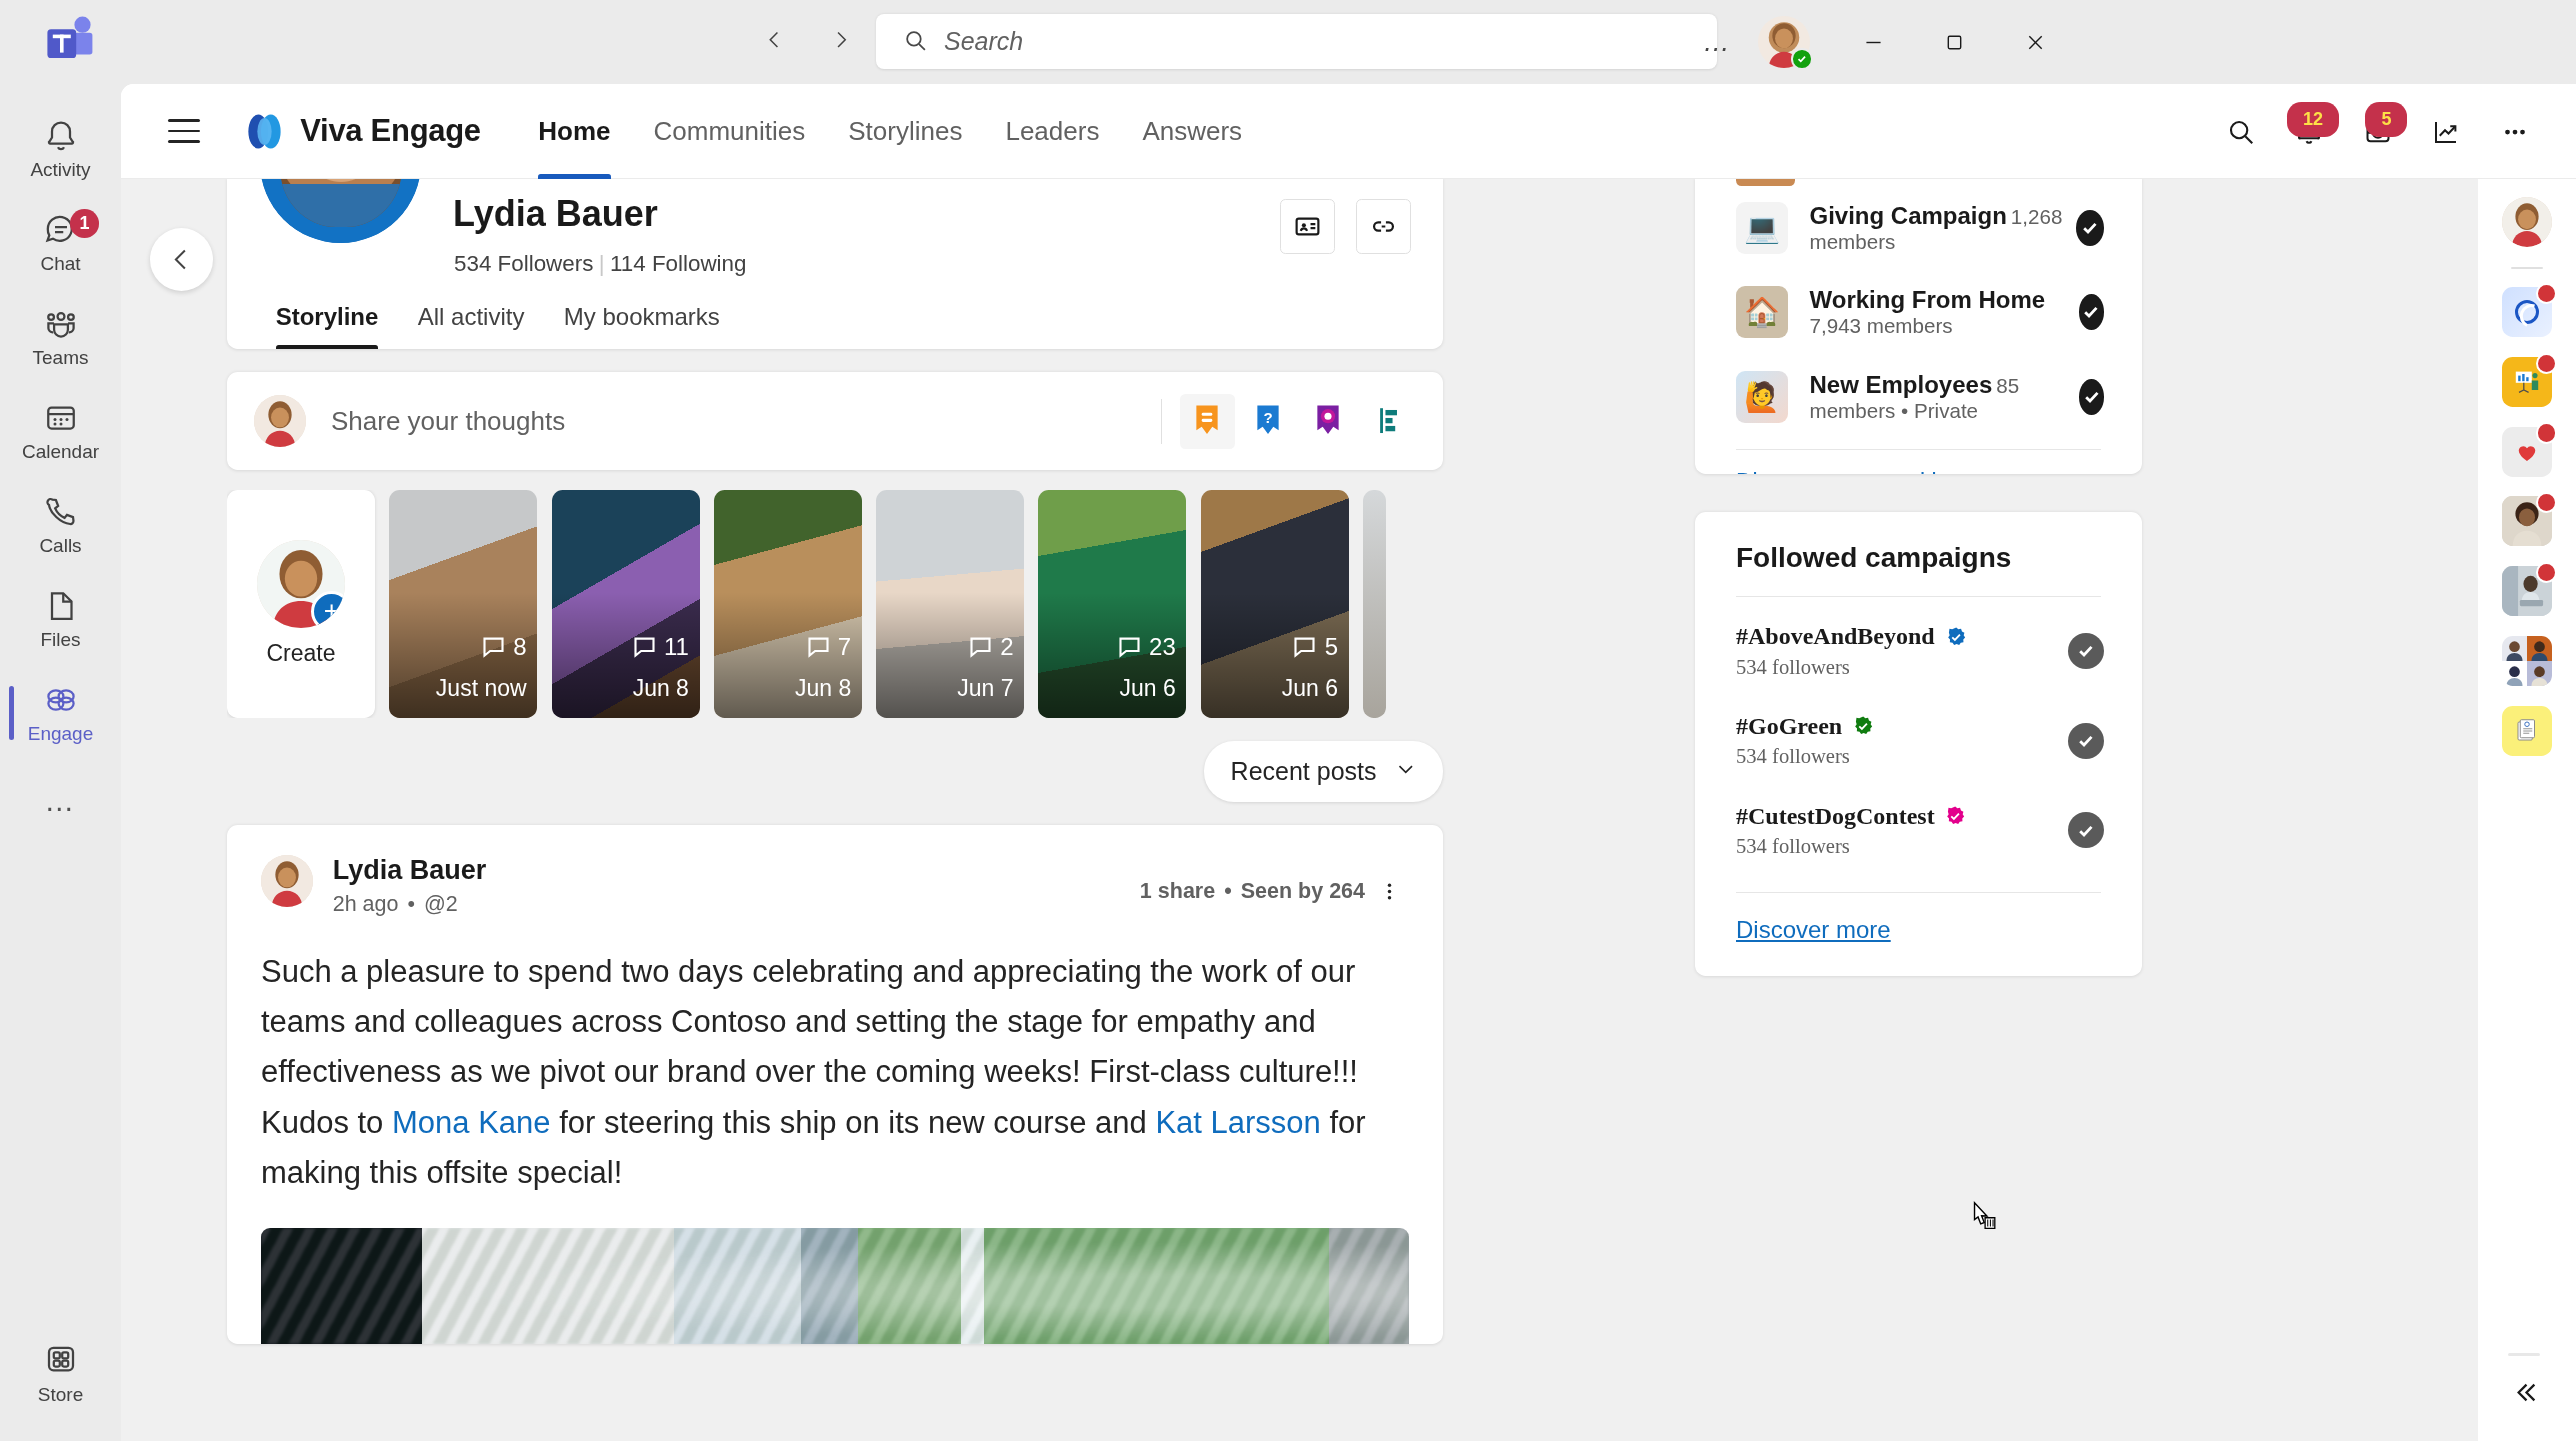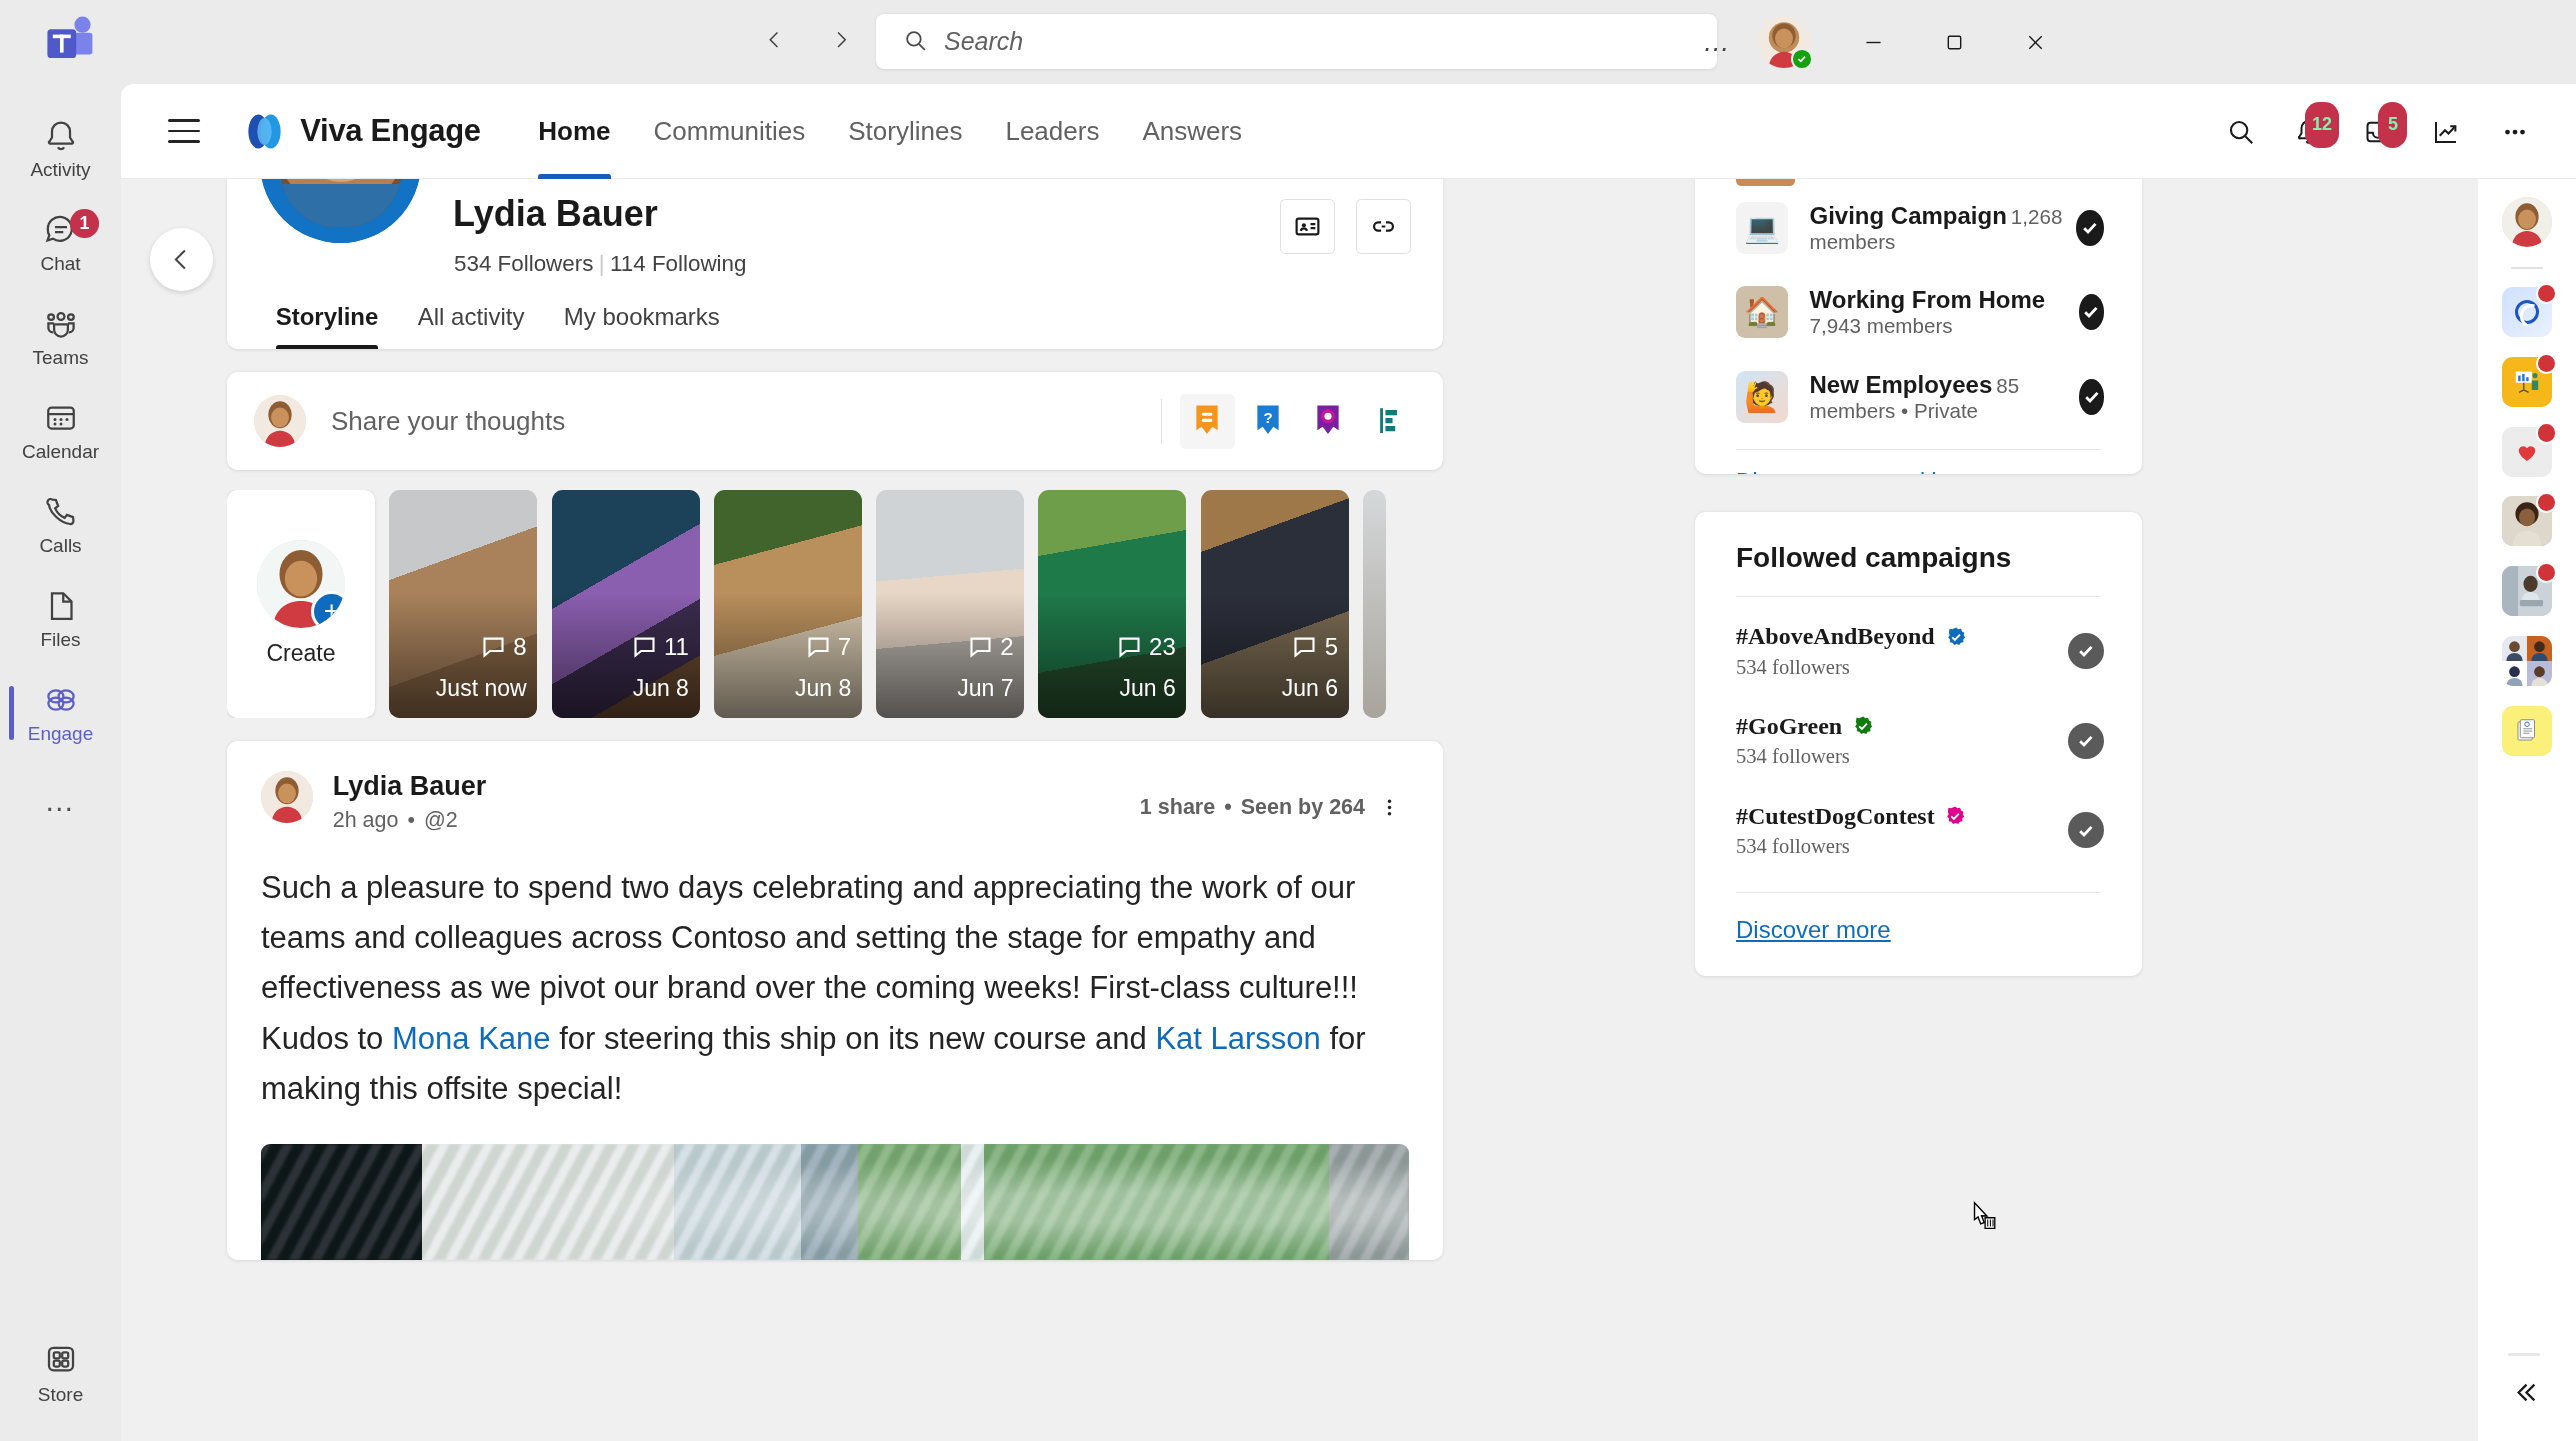--- a/index.html
+++ b/index.html
@@ -85,22 +85,22 @@
     font-size:26px;color:#616161;cursor:pointer;
   }
   .topnav-item.active{color:#1a1a1a;font-weight:600;}
   .topnav-item.active::after{
     content:"";position:absolute;bottom:0;left:21.5px;right:21.5px;height:4.5px;background:#185abd;border-radius:2.7px 2.7px 0 0;
   }
   #appheader-right{position:absolute;right:30px;top:0;height:95px;display:flex;align-items:center;gap:5.4px;}
   .hicon{position:relative;width:63px;height:63px;display:flex;align-items:center;justify-content:center;color:#1b1b1b;cursor:pointer;border-radius:5.4px;}
   .hicon svg{width:30px;height:30px;}
   .hbadge{
-    position:absolute;top:1.8px;right:1.8px;min-width:29px;height:46px;border-radius:14.3px;background:#c4314b;
-    color:#86efac;font-size:18px;font-weight:600;display:flex;align-items:center;justify-content:center;padding:0 7px;
+    position:absolute;top:1.8px;right:1.8px;min-width:29px;height:35px;border-radius:14.3px;background:#c4314b;
+    color:#fde047;font-size:18px;font-weight:600;display:flex;align-items:center;justify-content:center;padding:0 16px;
   }
   
   #appbody{
     position:absolute;top:95px;left:0;width:2455px;height:1263px;background:#f0f0f0;overflow:hidden;
   }
   
   #backcircle{
     position:absolute;left:29px;top:49px;width:63px;height:63px;border-radius:50%;background:#fff;
     box-shadow:0 1.8px 5.4px rgba(0,0,0,.14);display:flex;align-items:center;justify-content:center;cursor:pointer;color:#444;
   }
@@ -630,20 +630,30 @@
                 <path d="M4 5h16v11H9l-5 4z"></path>
               </svg>
             <span>5</span>
           </div>
           <div class="date">Jun 6</div>
         </div>
 
         <div class="story" style="flex:0 0 23px;width:23px;background:linear-gradient(180deg,#d5d8da,#a8a49c)"></div>
       </div>
 
+      <div id="sortrow">
+        <div id="sortbtn">
+          <span>Recent posts</span>
+          <span>
+            <svg viewBox="0 0 24 24" fill="none" stroke="#242424" stroke-width="1.8">
+                <path d="M5 9l7 7 7-7"></path>
+              </svg>
+          </span>
+        </div>
+      </div>
 
       <div id="post">
         <div class="phead">
           <div class="pav">
             <svg viewBox="0 0 58 58" width="52" height="52">
               <rect width="58" height="58" fill="#f2e9e1"></rect>
               <ellipse cx="29" cy="22" rx="13" ry="15" fill="#8f5d33"></ellipse>
               <ellipse cx="29" cy="25" rx="10" ry="11" fill="#c9915c"></ellipse>
               <path d="M12 58c0-11 8-18 17-18s17 7 17 18z" fill="#cf3b40"></path>
               </svg>

